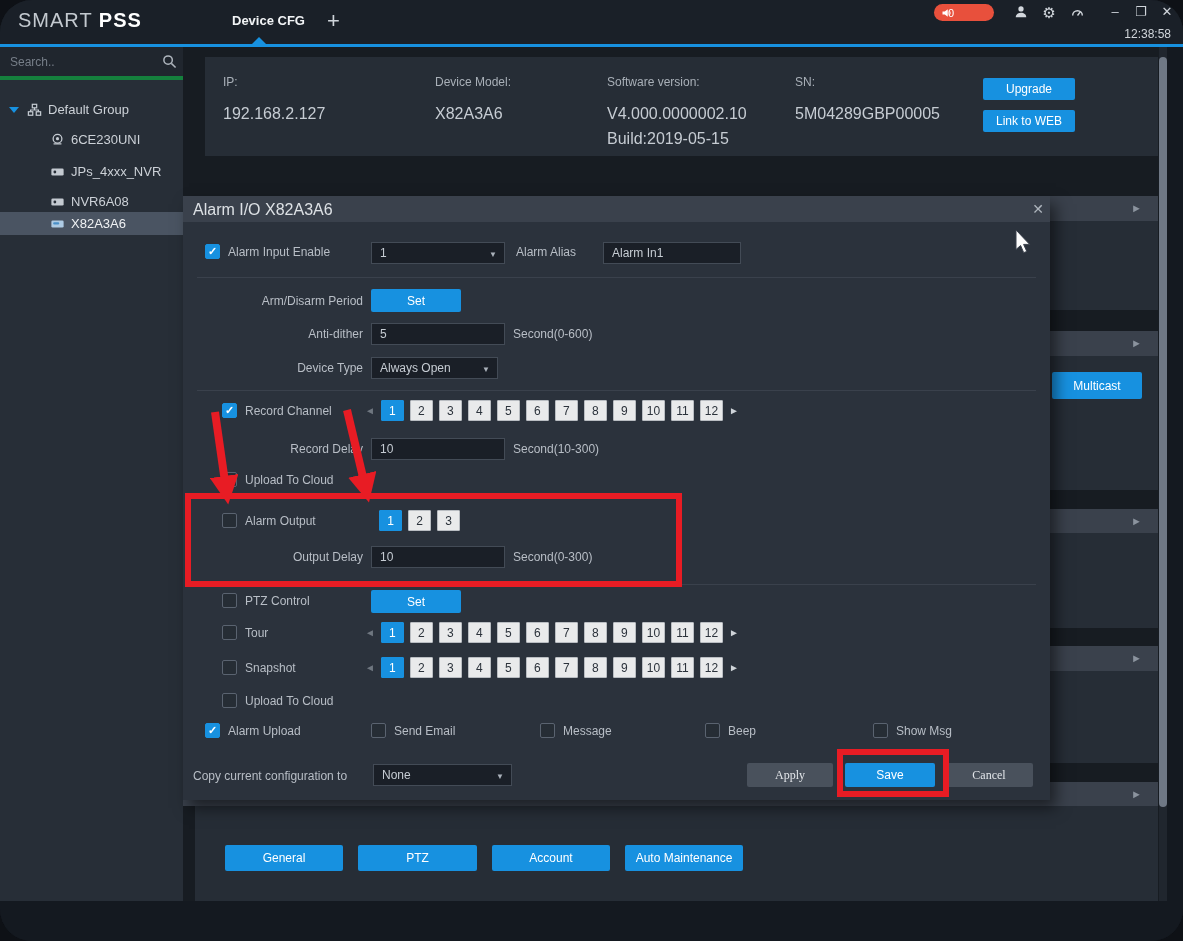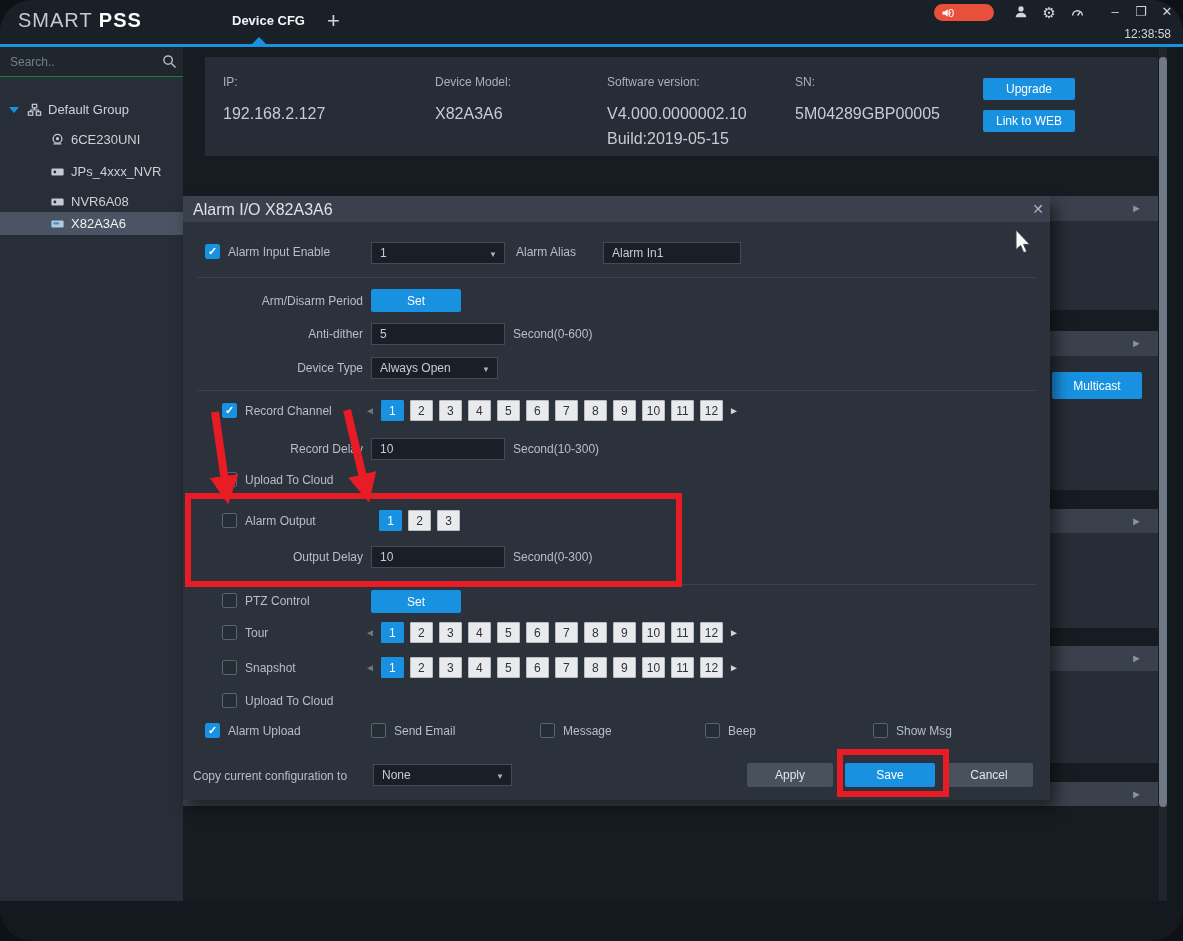--- a/index.html
+++ b/index.html
@@ -17,40 +17,40 @@
   .tabcaret{left:252px;top:37px;width:0;height:0;border-left:7px solid transparent;
             border-right:7px solid transparent;border-bottom:7px solid #1791e0;}
   .pill{left:934px;top:4px;width:60px;height:17px;background:#e8503c;border-radius:9px;
         display:flex;align-items:center;color:#fff;font-size:11px;}
   .pill .cnt{margin-left:14px;}
   .topico{top:5px;width:16px;height:16px;color:#d2d7dd;font-size:15px;line-height:16px;text-align:center;}
   .winbtn{top:3px;width:18px;height:18px;color:#cfd4da;font-size:13px;line-height:18px;text-align:center;}
   #clock{right:12px;top:27px;font-size:12px;color:#d0d5da;}
   
   #sidebar{left:0;top:47px;width:183px;height:854px;background:#272e37;}
-  #searchrow{left:0;top:0;width:183px;height:29px;background:#20262e;border-bottom:1px solid #15803d;}
+  #searchrow{left:0;top:0;width:183px;height:29px;background:#20262e;border-bottom:4px solid #15803d;}
   #searchrow input{position:absolute;left:8px;top:4px;width:140px;height:20px;background:transparent;
         border:none;outline:none;color:#aeb5bd;font-size:12px;font-family:"Liberation Sans",sans-serif;}
   #searchrow input::placeholder{color:#767e88;}
   .treerow{left:0;width:183px;height:21px;display:flex;align-items:center;color:#ccd1d7;font-size:13px;}
   .treerow.sel{background:#4a5462;color:#f0f2f4;}
   .tri{width:0;height:0;border-left:5px solid transparent;border-right:5px solid transparent;
        border-top:6px solid #1791e0;margin:0 8px 0 9px;}
   .ticon{width:15px;height:14px;margin-right:6px;flex:none;}
   
   #content{left:183px;top:47px;width:976px;height:854px;background:#171c22;}
   .panel{background:#262d36;}
   .phdr{background:#3a414c;}
   .phdr .arr{position:absolute;right:16px;top:6px;font-size:11px;color:#8b939e;}
   .infolabel{font-size:12px;color:#a9b0b8;}
   .infoval{font-size:16px;color:#c6ccd3;}
   .bluebtn{background:#1791e0;color:#fff;font-size:12px;display:flex;align-items:center;
            justify-content:center;border-radius:2px;cursor:pointer;}
   .graybtn{background:#49515c;color:#e2e5e9;font-size:12px;display:flex;align-items:center;
-           justify-content:center;border-radius:2px;cursor:pointer;}
+           justify-content:center;border-radius:2px;cursor:pointer;font-family:Liberation Serif, serif;}
   
   #sbtrack{left:1159px;top:47px;width:8px;height:854px;background:#20262e;}
   #sbthumb{left:0px;top:10px;width:8px;height:750px;background:#6f7885;border-radius:4px;}
   #rightedge{left:1167px;top:47px;width:16px;height:854px;background:#141920;}
   #bottomstrip{left:0;top:901px;width:1183px;height:40px;background:#141920;}
   
   #dialog{left:183px;top:196px;width:867px;height:604px;background:#2b323c;
           box-shadow:6px 8px 14px rgba(0,0,0,.5);}
   #dlgtitle{left:0;top:0;width:867px;height:26px;background:#3a414c;}
   #dlgtitle .t{position:absolute;left:10px;top:5px;font-size:16px;color:#dde1e5;}
@@ -129,20 +129,26 @@
     <div class="abs infolabel" style="left:590px;top:18px">SN:</div>
     <div class="abs infoval" style="left:590px;top:48px">5M04289GBP00005</div>
     <div class="abs bluebtn" style="left:778px;top:21px;width:92px;height:22px">Upgrade</div>
     <div class="abs bluebtn" style="left:778px;top:53px;width:92px;height:22px">Link to WEB</div>
   </div>
 
   <div class="abs panel" style="left:183px;top:221px;width:975px;height:89px"></div>
   <div class="abs panel" style="left:183px;top:356px;width:975px;height:134px"></div>
   <div class="abs panel" style="left:183px;top:533px;width:975px;height:95px"></div>
   <div class="abs panel" style="left:183px;top:671px;width:975px;height:92px"></div>
+  <div class="abs panel" style="left:195px;top:806px;width:963px;height:95px">
+    <div class="abs bluebtn" style="left:30px;top:39px;width:118px;height:26px">General</div>
+    <div class="abs bluebtn" style="left:163px;top:39px;width:119px;height:26px">PTZ</div>
+    <div class="abs bluebtn" style="left:297px;top:39px;width:118px;height:26px">Account</div>
+    <div class="abs bluebtn" style="left:430px;top:39px;width:118px;height:26px">Auto Maintenance</div>
+  </div>
 
   <div class="abs phdr" style="left:183px;top:196px;width:975px;height:25px">
       <span class="arr">►</span>
     </div>
   <div class="abs phdr" style="left:183px;top:331px;width:975px;height:25px">
       <span class="arr">►</span>
     </div>
   <div class="abs phdr" style="left:183px;top:509px;width:975px;height:24px">
       <span class="arr">►</span>
     </div>

